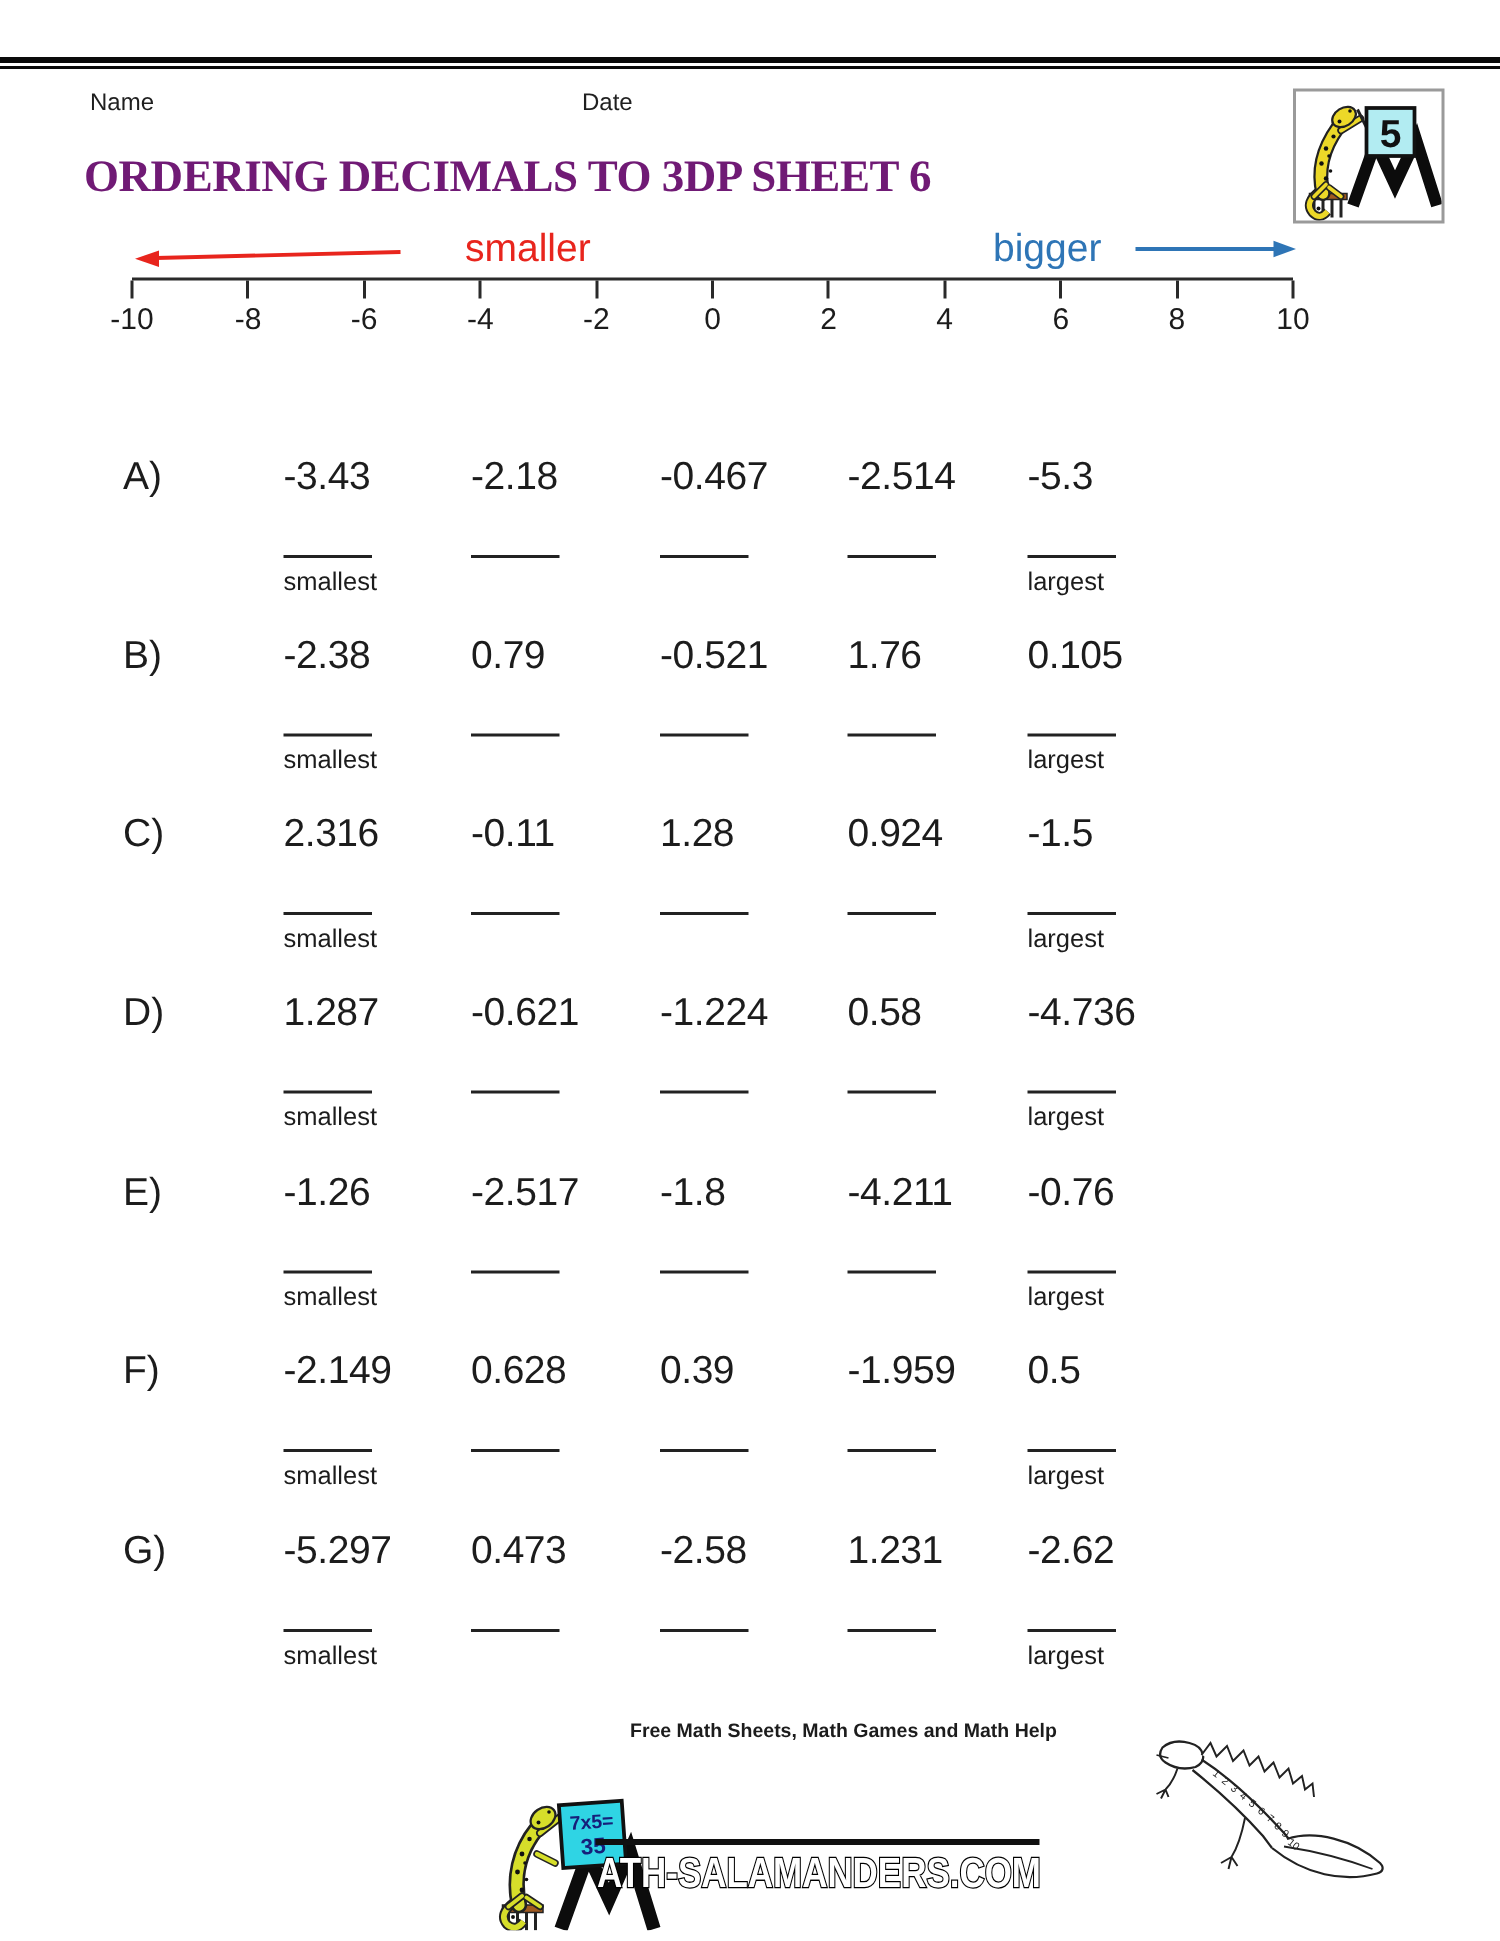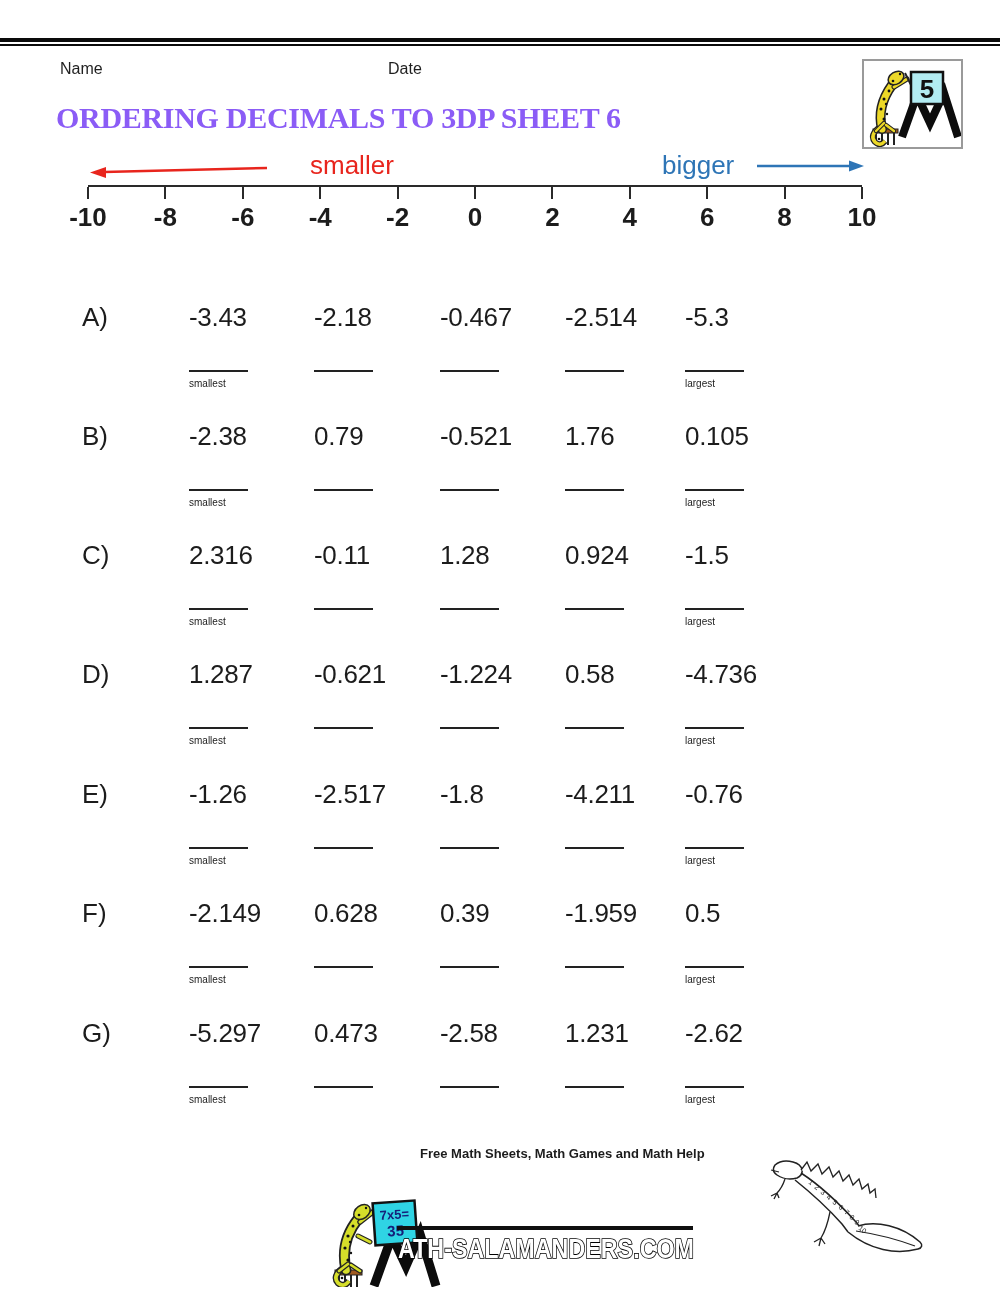--- a/index.html
+++ b/index.html
@@ -6,35 +6,35 @@
   html,body { background:#ffffff; }
   .page { position:relative; width:1000px; height:1287px; background:#fff;
           font-family:"Liberation Sans",sans-serif; color:#1c1c1c; overflow:hidden;padding-left:10px; }
   .abs { position:absolute; }
   .top-rule { left:0; top:38px; width:1000px; height:8px;
               background:linear-gradient(to bottom,#0a0a0a 0 4px,#ffffff 4px 6px,#0a0a0a 6px 8px); }
   .meta-label { top:60px; font-size:16px; font-weight:500; color:#1f1f1f; }
   .name-label { left:60px; }
   .date-label { left:388px; }
   .title { left:56px; top:101px; font-family:"Liberation Serif",serif; font-weight:700;
-           font-size:30px; letter-spacing:-0.3px; color:#8b5cf6; white-space:nowrap; }
+           font-size:30px; letter-spacing:-0.3px; color:#701a75; white-space:nowrap; }
   .logo-box { left:862px; top:59px; width:101px; height:90px; border:2px solid #9a9a9a; background:#fff; }
   .nl-note { top:150px; font-size:26px; white-space:nowrap;margin-left:17px; }
   .nl-smaller { left:293px; color:#e8251d; }
   .nl-bigger  { left:645px; color:#2e75b6; }
   .nl-arrows { left:0; top:155px; width:1000px; height:35px; }
   .nl-line { left:88px; top:185px; width:774px; height:46px; border-top:2px solid #2a2a2a; }
   .nl-tick { position:absolute; top:0; width:2px; height:12px; background:#2a2a2a; transform:translateX(-50%); }
-  .nl-lab  { position:absolute; top:15px; transform:translateX(-50%); font-size:26px; color:#1c1c1c;font-weight:bold; }
+  .nl-lab  { position:absolute; top:15px; transform:translateX(-50%); font-size:20px; color:#1c1c1c; }
   .instruction { left:125px; top:245px; font-size:23px; white-space:nowrap; }
   .prow { position:absolute; left:0; width:1000px; height:100px; }
   .plab { position:absolute; left:82px; top:0; font-size:26px; }
   .pval { position:absolute; top:0; font-size:26px; letter-spacing:-0.3px; }
   .blank { position:absolute; top:58px; width:59px; height:12px; border-bottom:2px solid #222; }
-  .alab { position:absolute; top:76px; font-size:10px; color:#1c1c1c; }
+  .alab { position:absolute; top:76px; font-size:17px; color:#1c1c1c; }
   .c0{left:189px}.c1{left:314px}.c2{left:440px}.c3{left:565px}.c4{left:685px}
   .note { left:50px; top:1136px; font-size:21.5px; white-space:nowrap; }
   .tagline { left:420px; top:1146px; font-size:13px; font-weight:700; white-space:nowrap; }
   .foot-rule { left:397px; top:1226px; width:296px; height:4px; background:#101010; }
 </style>
 </head>
 <body>
 
 <div class="page">
 

